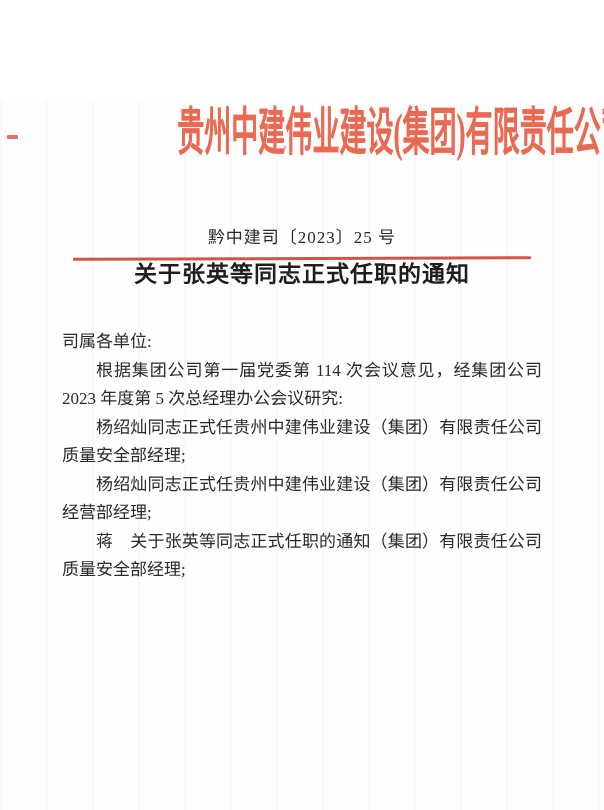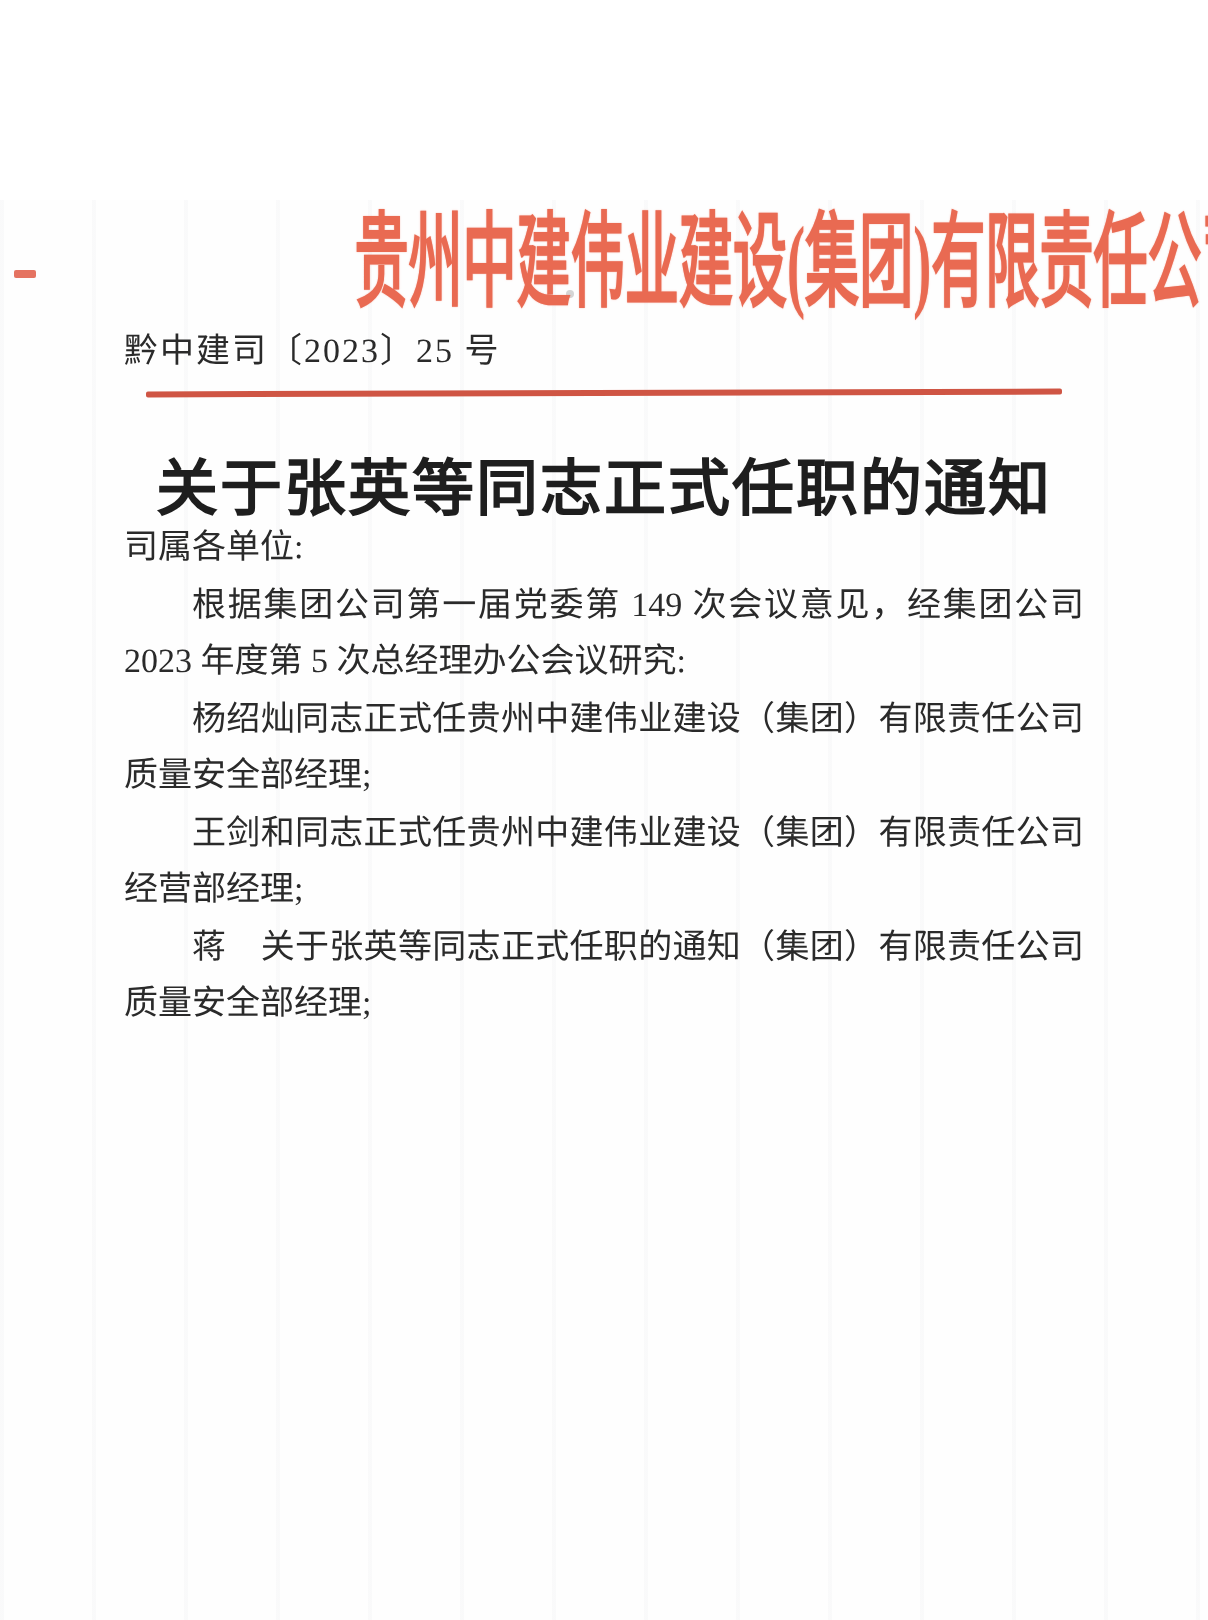--- a/index.html
+++ b/index.html
@@ -40,44 +40,45 @@
     font-size:52px;
     line-height:66px;
     font-weight:bold;
     color:var(--header-red);
     transform:scaleX(0.52);
     transform-origin:50% 50%;
     letter-spacing:0px;
     text-shadow:0 0 1px rgba(233,106,82,.55);
   }
   .doc-number{
-    text-align:left;
+    margin-top:62px;
+    text-align:center;
     font-size:17px;
     line-height:20px;
     color:var(--body-text);
     letter-spacing:1px;
   }
   .red-rule{
     margin:9px auto 0 auto;
     width:458px;
     height:3px;
     background:var(--divider-red);
     transform:rotate(-0.18deg);
     border-radius:1px;
   }
   .doc-title{
-    margin-top:32px;
     text-align:center;
-    font-size:31px;
+    font-size:23px;
     line-height:30px;
     font-weight:bold;
     color:#1e1e1e;
     letter-spacing:1px;
   }
   .body-block{
+    margin-top:38px;
     font-size:17px;
     line-height:28.5px;
     color:var(--body-text);
     text-align:justify;
   }
   .salutation{ text-indent:0; }
   .para{ text-indent:2em; }
 </style>
 </head>
 <body>
@@ -90,19 +91,19 @@
   <div class="company-header">贵州中建伟业建设(集团)有限责任公司文件</div>
 
   <div class="doc-number">黔中建司〔2023〕25 号</div>
 
   <div class="red-rule"></div>
 
   <div class="doc-title">关于张英等同志正式任职的通知</div>
 
   <div class="body-block">
     <p class="salutation">司属各单位:</p>
-    <p class="para">根据集团公司第一届党委第 149 次会议意见，经集团公司 2023 年度第 5 次总经理办公会议研究:</p>
+    <p class="para">根据集团公司第一届党委第 114 次会议意见，经集团公司 2023 年度第 5 次总经理办公会议研究:</p>
     <p class="para">杨绍灿同志正式任贵州中建伟业建设（集团）有限责任公司质量安全部经理;</p>
-    <p class="para">王剑和同志正式任贵州中建伟业建设（集团）有限责任公司经营部经理;</p>
+    <p class="para">杨绍灿同志正式任贵州中建伟业建设（集团）有限责任公司经营部经理;</p>
     <p class="para">蒋　关于张英等同志正式任职的通知（集团）有限责任公司质量安全部经理;</p>
   </div>
 
 </div>
 
 </body></html>

